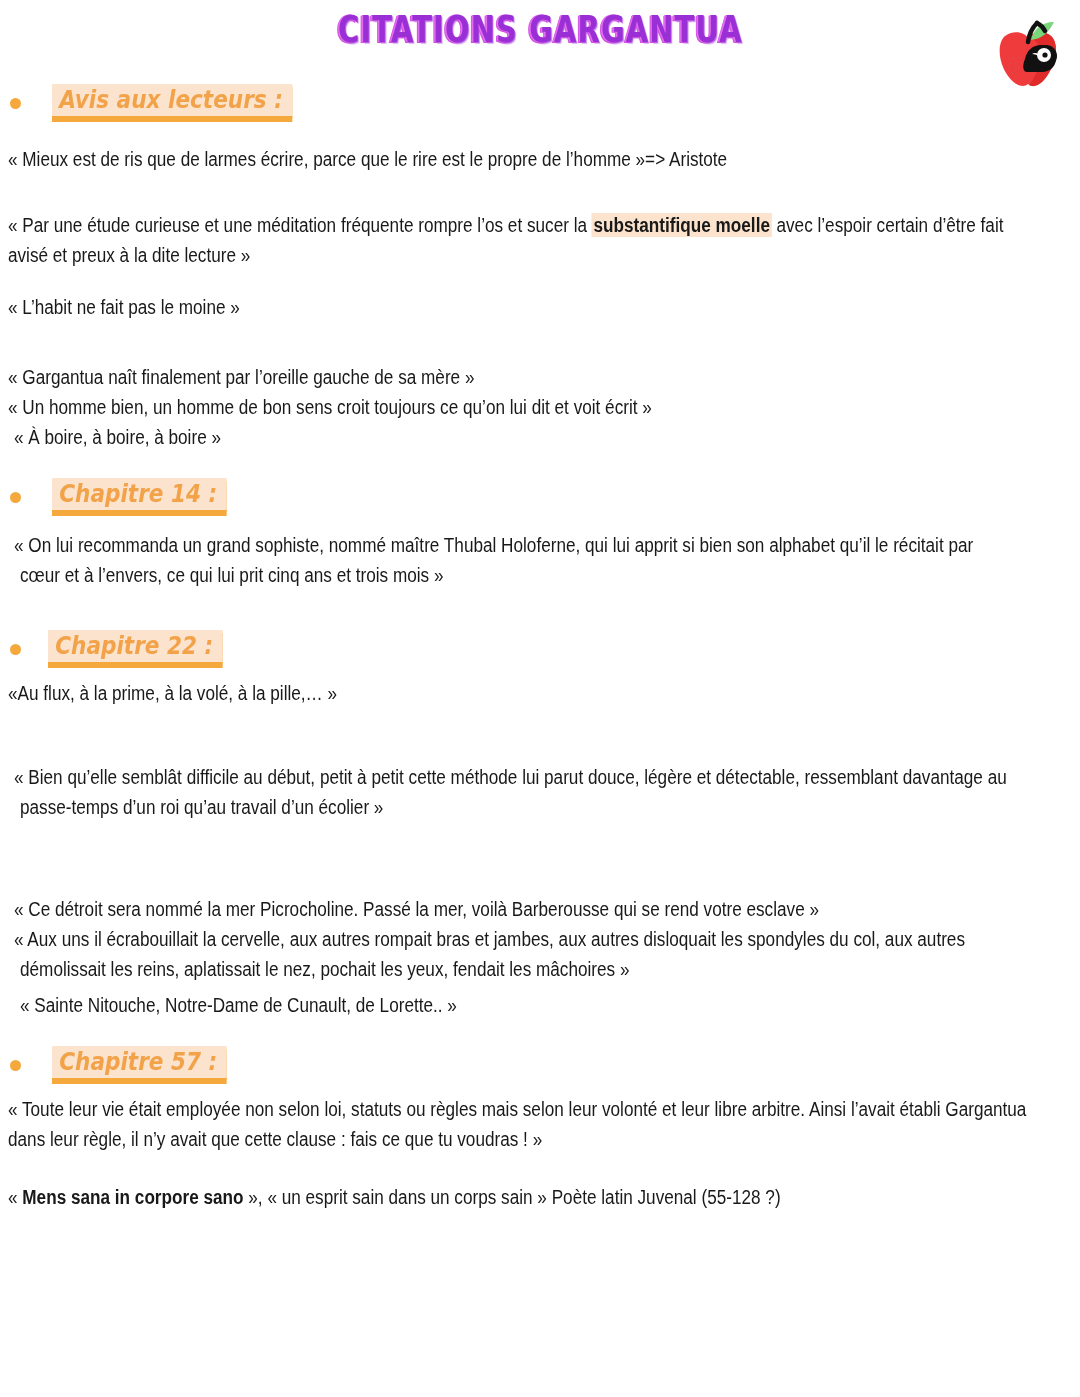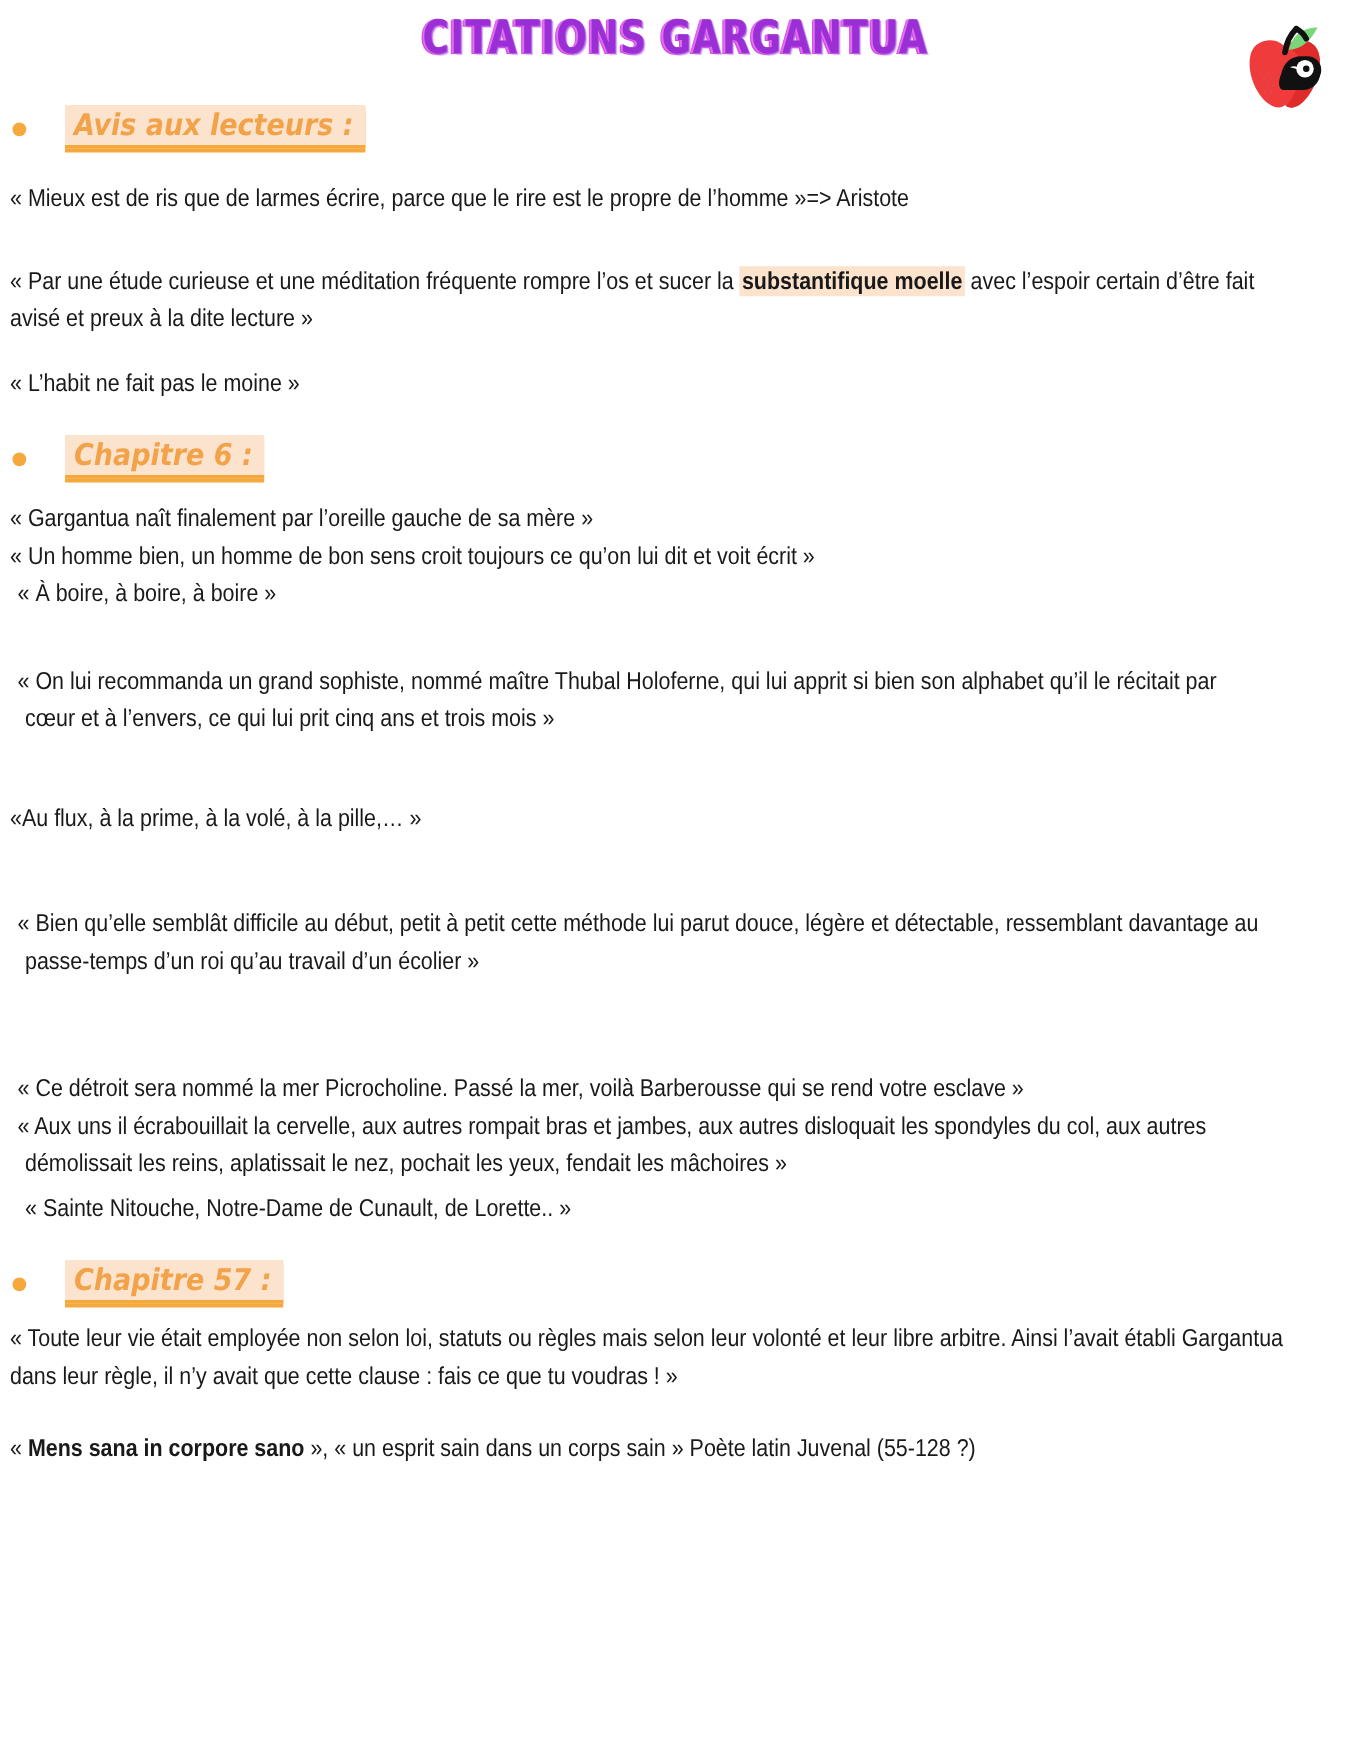--- a/index.html
+++ b/index.html
@@ -190,37 +190,41 @@
     <div class="sp18"></div>
 
     <div class="sp18"></div>
     <div class="qline indent0"><span>« Par une étude curieuse et une méditation fréquente rompre l’os et sucer la </span><span class="hl">substantifique moelle</span><span> avec l’espoir certain d’être fait</span></div>
     <div class="qline indent0">avisé et preux à la dite lecture »</div>
     <div class="sp22"></div>
     <div class="qline indent0">« L’habit ne fait pas le moine »</div>
 
     <div class="sp26"></div>
 
-    <div class="heading-row">
-      <span class="bullet-dot"></span>
-      <span class="heading-text" style="left:52px;">Chapitre 6 :</span>
-    </div>
     <div class="sp14"></div>
     <div class="qline indent0">« Gargantua naît finalement par l’oreille gauche de sa mère »</div>
     <div class="qline indent0">« Un homme bien, un homme de bon sens croit toujours ce qu’on lui dit et voit écrit »</div>
     <div class="qline indent1">« À boire, à boire, à boire »</div>
 
     <div class="sp26"></div>
 
+    <div class="heading-row">
+      <span class="bullet-dot"></span>
+      <span class="heading-text" style="left:52px;">Chapitre 14 :</span>
+    </div>
     <div class="sp14"></div>
     <div class="qline indent1">« On lui recommanda un grand sophiste, nommé maître Thubal Holoferne, qui lui apprit si bien son alphabet qu’il le récitait par</div>
     <div class="qline indent2">cœur et à l’envers, ce qui lui prit cinq ans et trois mois »</div>
 
     <div class="sp40"></div>
 
+    <div class="heading-row">
+      <span class="bullet-dot"></span>
+      <span class="heading-text" style="left:48px;">Chapitre 22 :</span>
+    </div>
     <div class="sp10"></div>
     <div class="qline indent0">«Au flux, à la prime, à la volé, à la pille,… »</div>
 
     <div class="sp40"></div>
 
     <div class="sp14"></div>
     <div class="qline indent1">« Bien qu’elle semblât difficile au début, petit à petit cette méthode lui parut douce, légère et détectable, ressemblant davantage au</div>
     <div class="qline indent2">passe-temps d’un roi qu’au travail d’un écolier »</div>
 
     <div class="sp40"></div>

